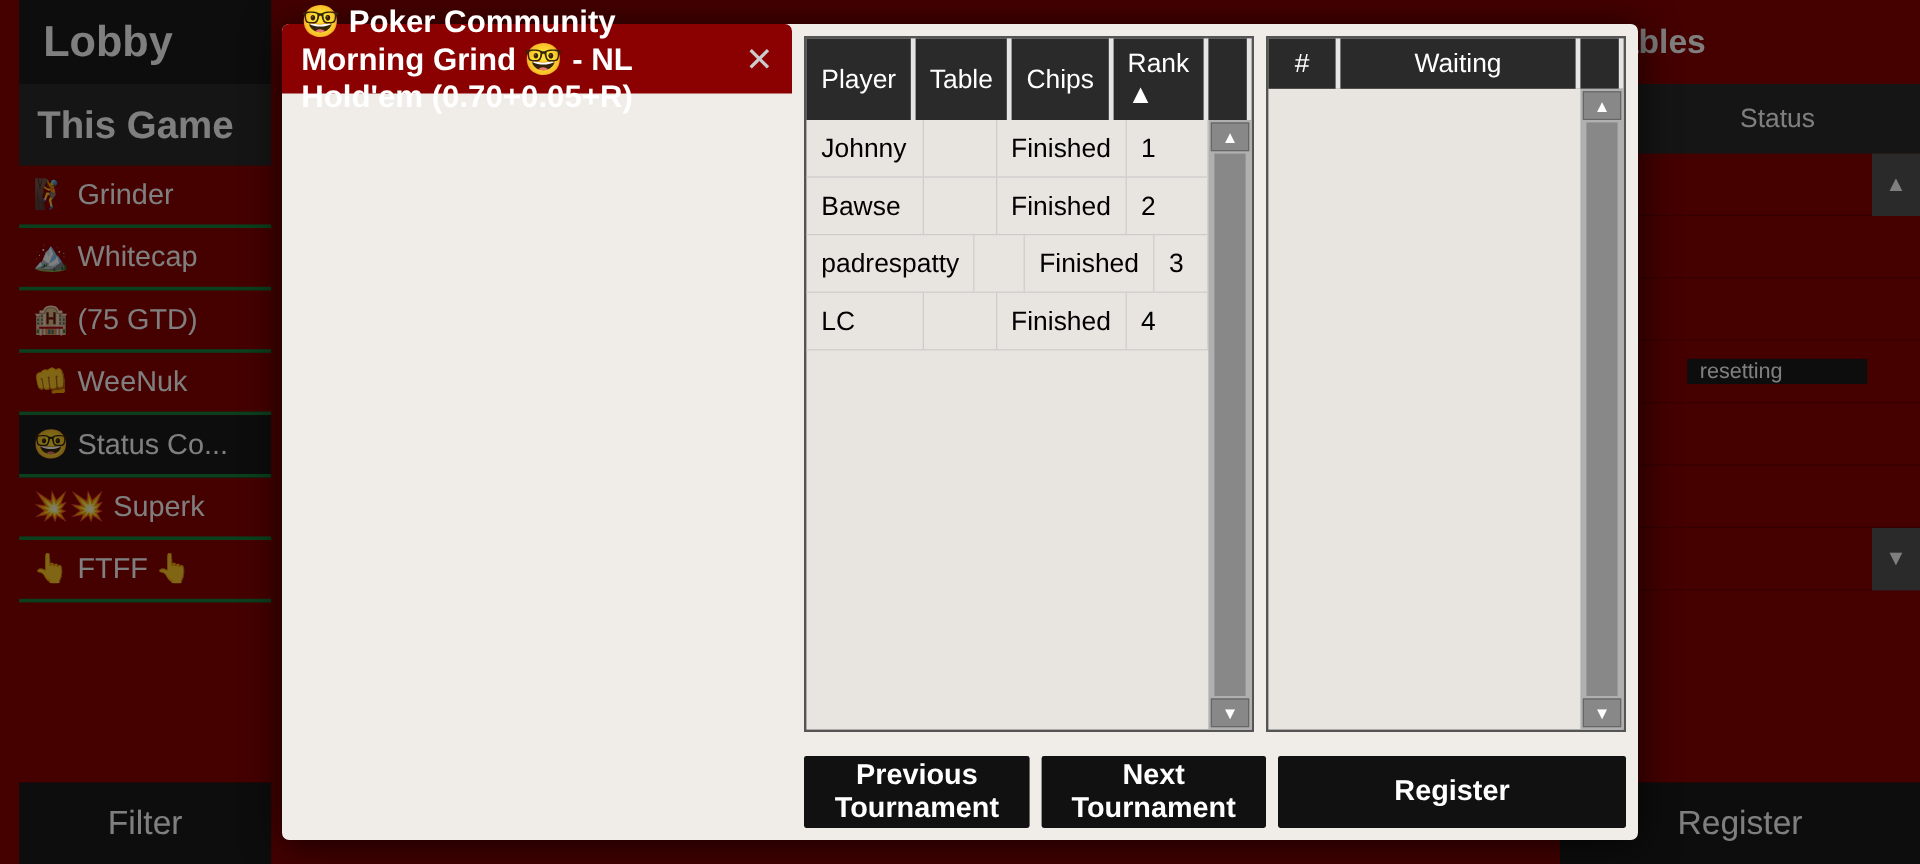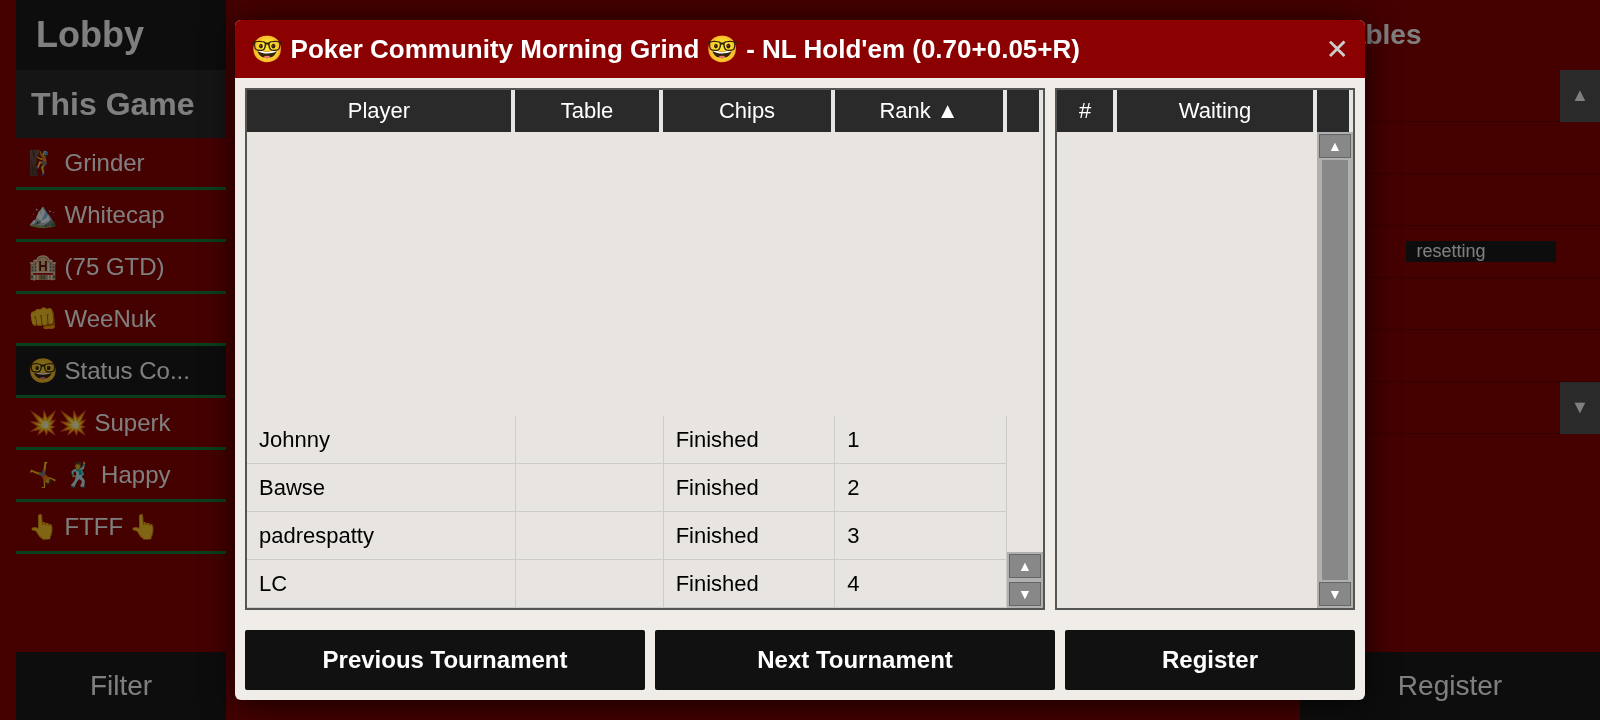--- a/index.html
+++ b/index.html
@@ -184,21 +184,21 @@
       justify-content: center;
     }
 
     .modal {
       background: #f0ede8;
       border-radius: 6px;
       width: 1130px;
       min-height: 680px;
       position: relative;
       display: flex;
-      flex-direction: column;
+      flex-direction: row;
       box-shadow: 0 4px 32px rgba(0,0,0,0.7);
     }
 
     .modal-titlebar {
       background: #8b0000;
       border-radius: 6px 6px 0 0;
       color: white;
       font-size: 26px;
       font-weight: bold;
       padding: 8px 16px;
@@ -379,32 +379,36 @@
   <div class="this-game-label">
     <span>This Game</span>
   </div>
   <div class="sidebar-items">
     <div class="sidebar-item">🧗 Grinder</div>
     <div class="sidebar-item">🏔️ Whitecap</div>
     <div class="sidebar-item">🏨 (75 GTD)</div>
     <div class="sidebar-item">👊 WeeNuk</div>
     <div class="sidebar-item highlighted">🤓 Status Co...</div>
     <div class="sidebar-item">💥💥 Superk</div>
-    <div class="sidebar-item">🤸 🕺 Happy</div>
     <div class="sidebar-item">👆 FTFF 👆</div>
   </div>
   <button class="filter-btn">
     <span>Filter</span>
   </button>
 </div>
 
 <div class="bg-right" style="right:0;top:0;position:absolute;">
   <div class="right-header">
     <span class="right-title">n Tables</span>
   </div>
+  <div class="right-table-header">
+    <div class="right-th" style="flex:1;"></div>
+    <div class="right-th" style="flex:1.5;">Status</div>
+    <div style="width:44px;"></div>
+  </div>
   <div class="right-rows">
     <div class="right-row">
       <div class="right-cell" style="flex:1;">0 pm</div>
       <div class="right-cell" style="flex:1.5;"></div>
       <button class="scroll-btn-right" style="height:52px;">▲</button>
     </div>
     <div class="right-row">
       <div class="right-cell" style="flex:1;">0 pm</div>
       <div class="right-cell" style="flex:1.5;"></div>
       <div style="width:44px;"></div>
@@ -458,21 +462,21 @@
               <span>Table</span>
             </div>
             <div class="th-cell th-chips">
               <span>Chips</span>
             </div>
             <div class="th-cell th-rank">
               <span>Rank ▲</span>
             </div>
             <div class="th-cell th-scroll"></div>
           </div>
-          <div style="display:flex;flex:1;align-items:flex-end;">
+          <div style="display:flex;flex:1;">
             <div style="flex:1;display:flex;flex-direction:column;">
               <div class="data-row">
                 <div class="td-cell td-player">Johnny</div>
                 <div class="td-cell td-table"></div>
                 <div class="td-cell td-chips">Finished</div>
                 <div class="td-cell td-rank">1</div>
               </div>
               <div class="data-row">
                 <div class="td-cell td-player">Bawse</div>
                 <div class="td-cell td-table"></div>

